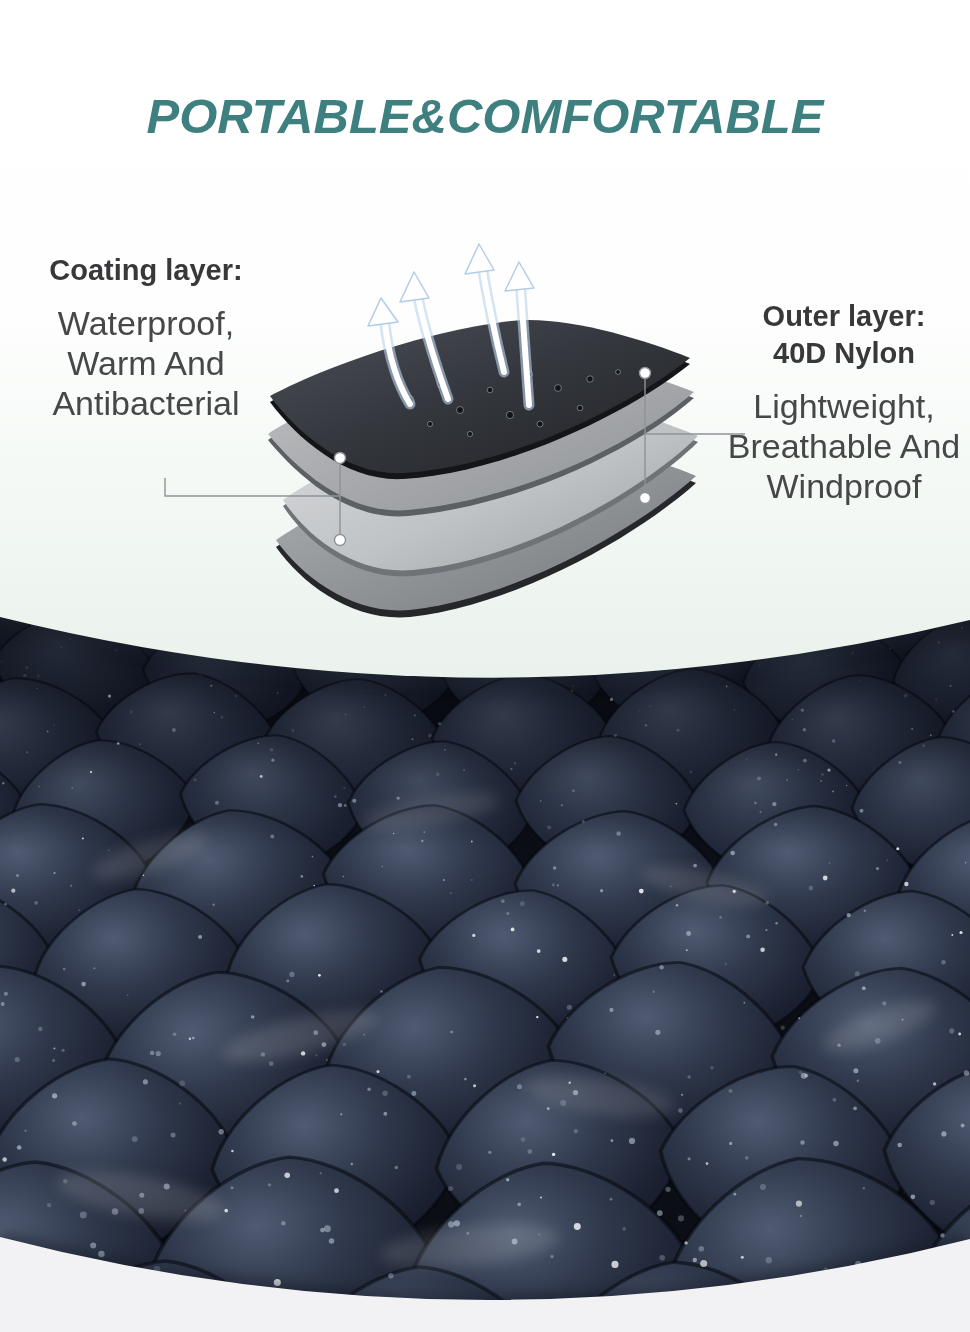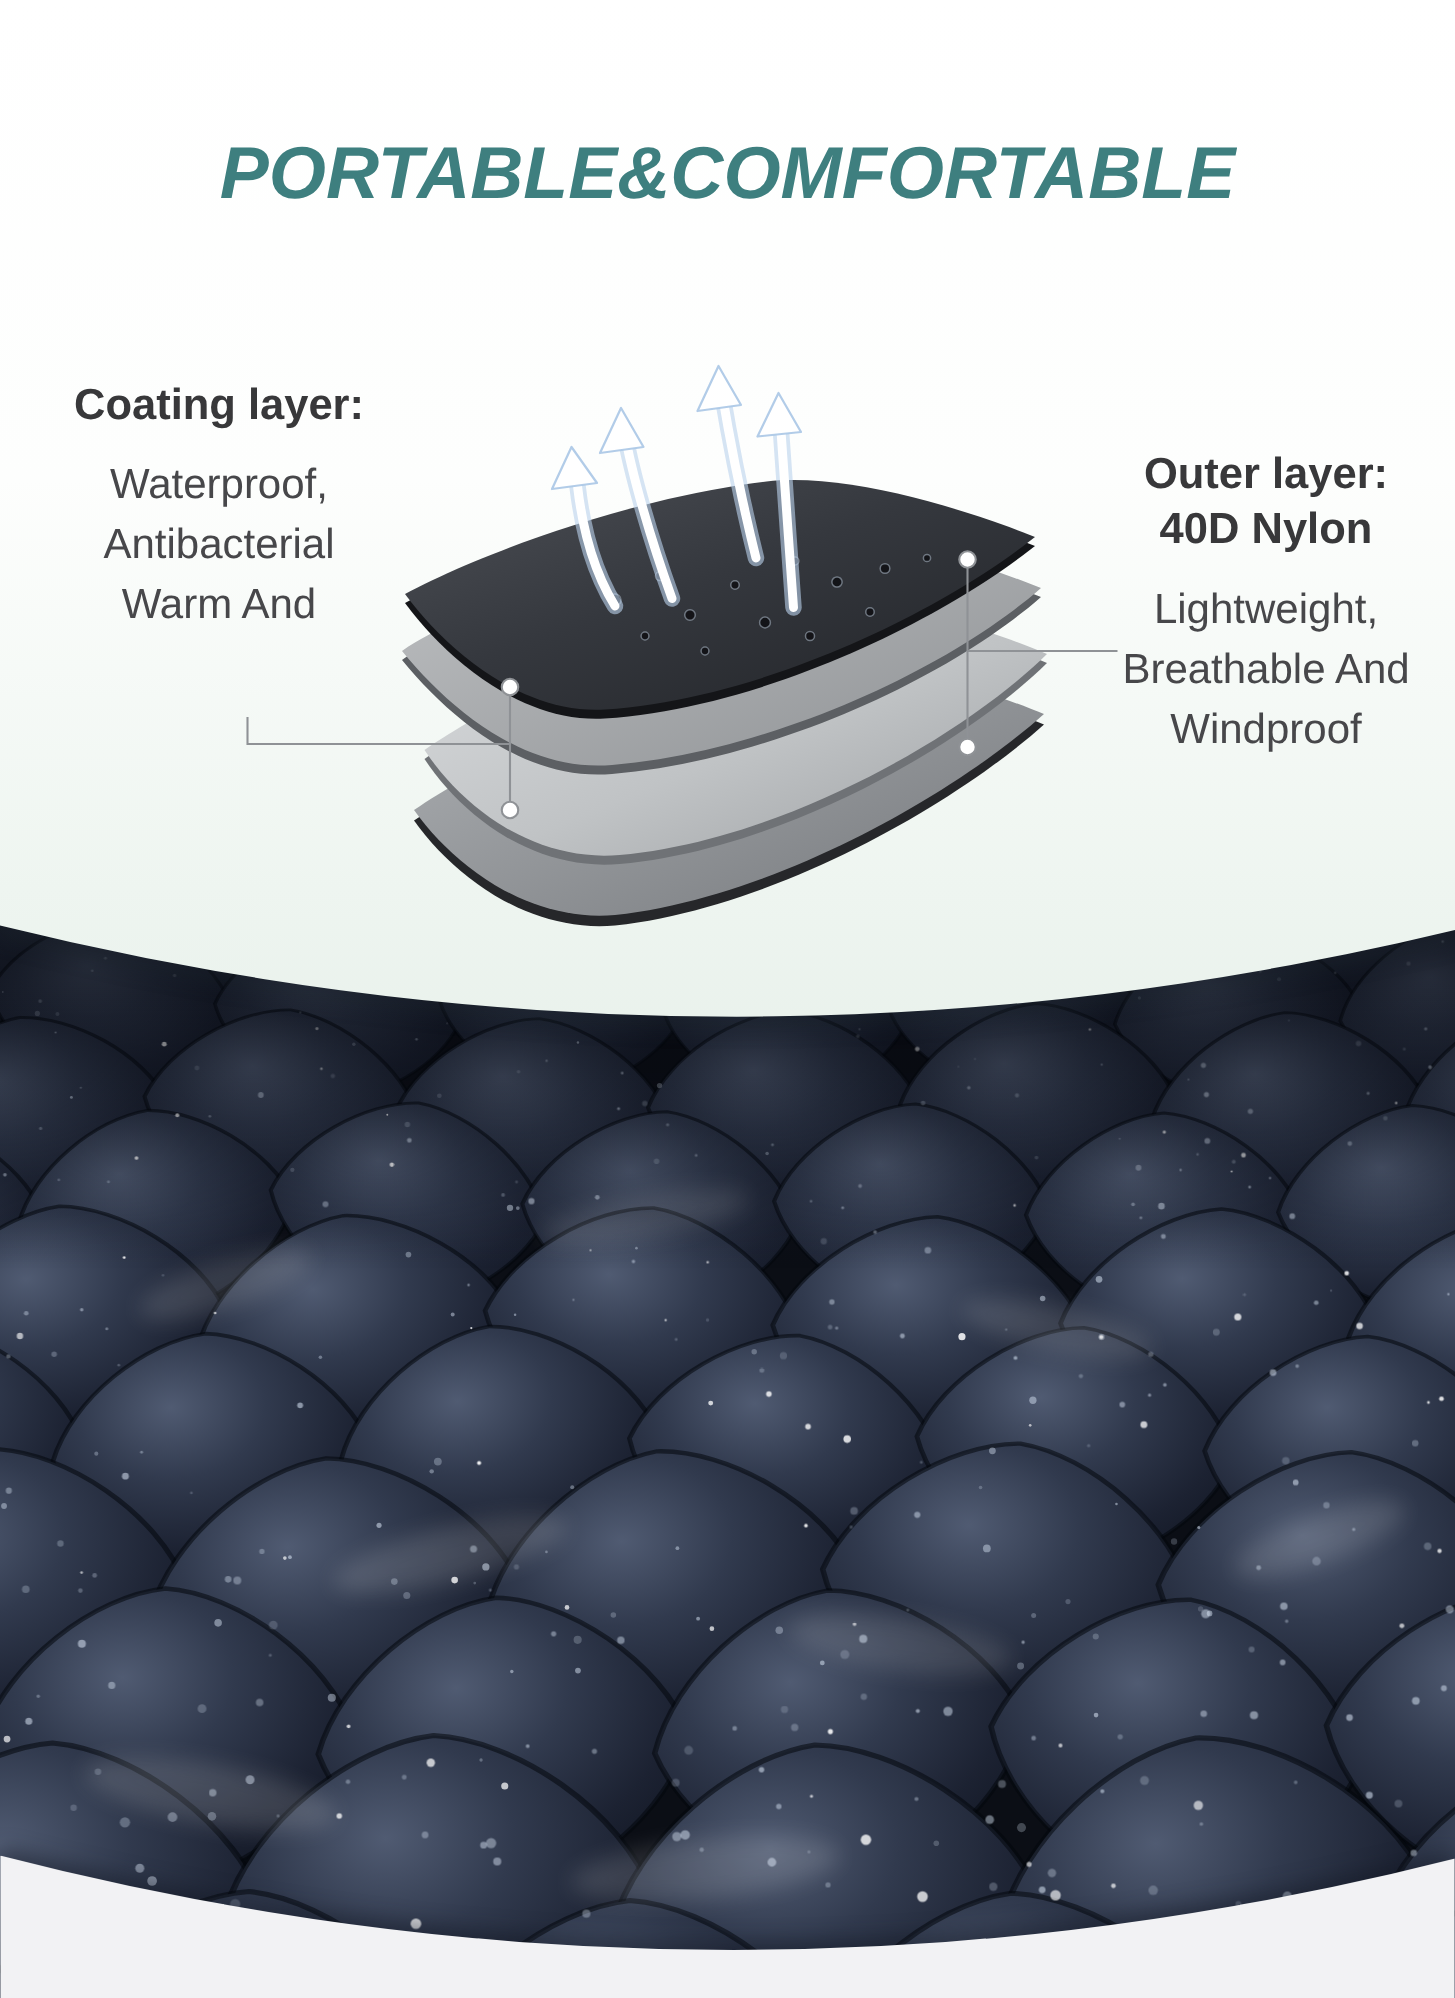--- a/index.html
+++ b/index.html
@@ -29,21 +29,21 @@
     position:absolute; left:0; top:88px; width:970px;
     text-align:center;
     font-size:49px; font-weight:800; font-style:italic;
     letter-spacing:0px; color:#3e7f7f; margin:0;
   }
   .callout{position:absolute; text-align:center;}
   .callout .hd{
     font-size:29px; line-height:37px; font-weight:700; color:#38383a;
   }
   .callout .bd{
-    margin-top:14px; font-size:28px; line-height:40px; font-weight:400; color:#47474a;
+    margin-top:14px; font-size:34px; line-height:40px; font-weight:400; color:#47474a;
   }
   .callout-coating{left:8px; top:252px; width:276px;}
   .callout-outer{left:702px; top:298px; width:284px;}
   .diagram{position:absolute; left:258px; top:238px; width:442px; height:392px;}
   .connectors{position:absolute; left:0; top:0; width:970px; height:760px;}
   
   .bottom-arc-wrap{
     position:absolute; left:0; top:1160px; width:970px; height:172px;
     filter:drop-shadow(0 -5px 7px rgba(15,20,30,.45));
     z-index:2;
@@ -593,22 +593,22 @@
 
   <div class="hero-wrap">
     <div class="hero">
 
       <h1 class="title">PORTABLE&amp;COMFORTABLE</h1>
 
       <div class="callout callout-coating">
         <div class="hd">Coating layer:</div>
         <div class="bd">
           <div>Waterproof,</div>
+          <div>Warm And</div>
           <div>Antibacterial</div>
-          <div>Warm And</div>
         </div>
       </div>
 
       <div class="callout callout-outer">
         <div class="hd">Outer layer:</div>
         <div class="hd">40D Nylon</div>
         <div class="bd">
           <div>Lightweight,</div>
           <div>Breathable And</div>
           <div>Windproof</div>

